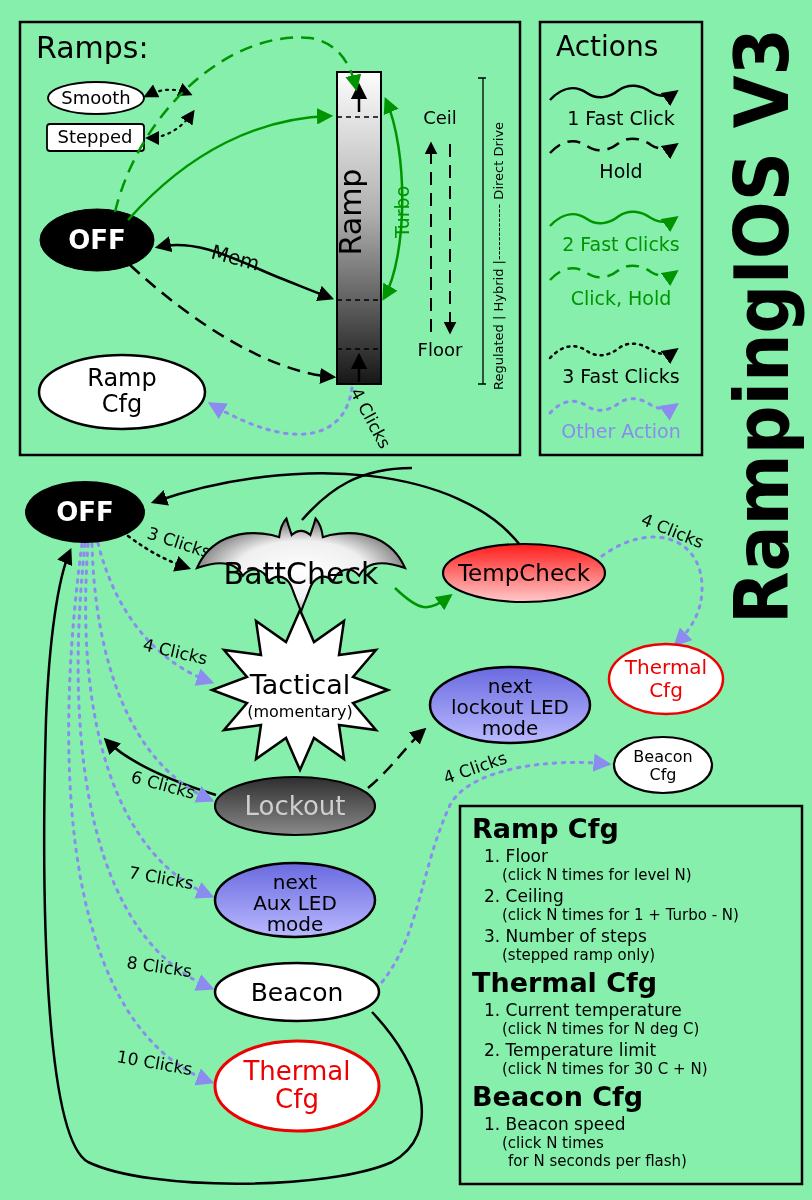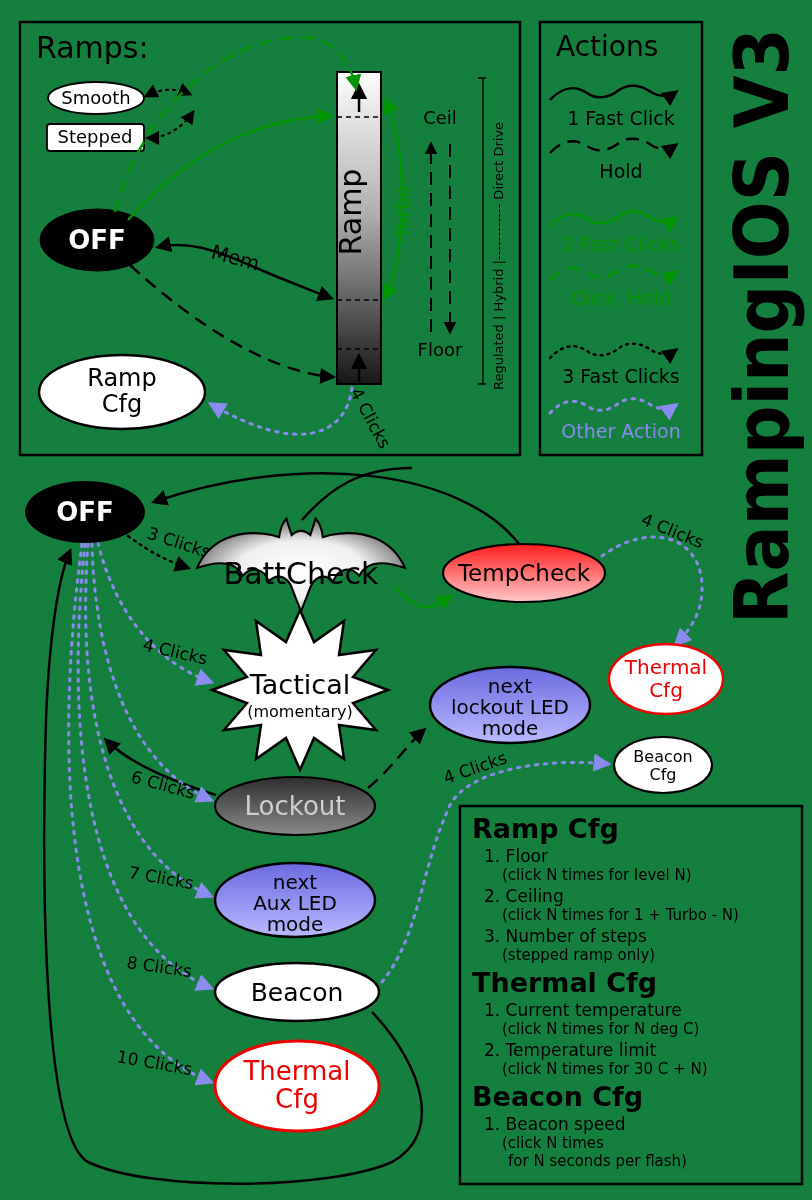--- a/index.html
+++ b/index.html
@@ -1,16 +1,16 @@
 <!DOCTYPE html>
 <html><head>
 <meta charset="utf-8">
 <style>
   html,body{margin:0;padding:0;background:#ffffff;}
-  #stage{position:relative;width:812px;height:1200px;background:#15803d;overflow:hidden;}
+  #stage{position:relative;width:812px;height:1200px;background:#86efac;overflow:hidden;}
   svg{position:absolute;left:0;top:0;}
   svg text{font-family:"DejaVu Sans","Liberation Sans",sans-serif;fill:#000;}
   .panel{fill:none;stroke:#000;stroke-width:2.5;}
   
   .ln{fill:none;}
   .w25{stroke-width:2.5;}
   .dash{stroke-dasharray:13 8;}
   .dot{stroke-dasharray:2 5;stroke-linecap:round;}
   .bdot{stroke-dasharray:2.5 6.5;stroke-linecap:round;stroke-width:3;}
   .c-black{stroke:#000000;}

